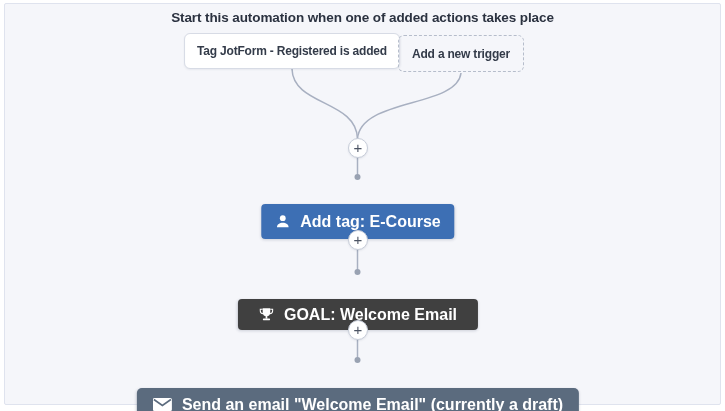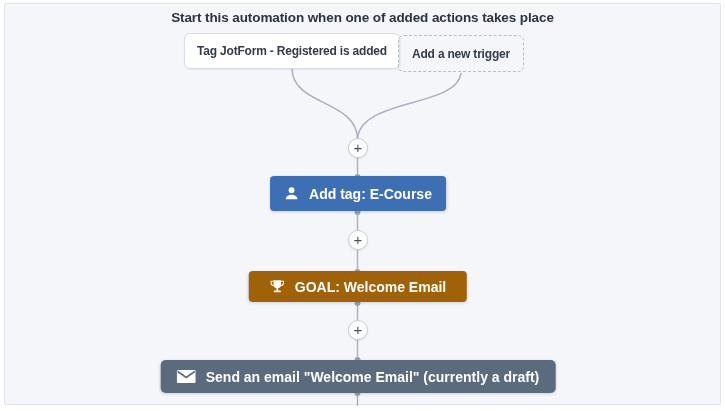--- a/index.html
+++ b/index.html
@@ -60,27 +60,28 @@
     border: 1.5px dashed #b6bdcb;
   }
   .flow-node {
     position: absolute;
     left: 358px;
     transform: translateX(-50%);
     display: flex; align-items: center;
     gap: 10px;
     white-space: nowrap;
     color: #ffffff;
-    font-size: 14px; font-weight: bold;
+    font-size: 16px; font-weight: bold;
     border-radius: 4px;
     box-shadow: 0 1px 3px rgba(30,40,70,0.18);
     cursor: pointer;
+    margin-top: 28px;
   }
   .node-addtag  { top: 176px; height: 35px; padding: 0 14px; background: #3d6fb4; }
-  .node-goal    { top: 271px; height: 31px; padding: 0 21px; background: #a16207; }
+  .node-goal    { top: 271px; height: 31px; padding: 0 21px; background: #404040; }
   .node-email   { top: 360px; height: 33px; padding: 0 16px; background: #5b6b7e; border-radius: 5px; }
   .node-icon { display: flex; align-items: center; }
   .add-btn {
     position: absolute;
     left: 348px;
     width: 20px; height: 20px;
     border-radius: 50%;
     background: #ffffff;
     border: 1px solid #c7cdd9;
     box-shadow: 0 1px 2px rgba(40,50,80,0.10);

